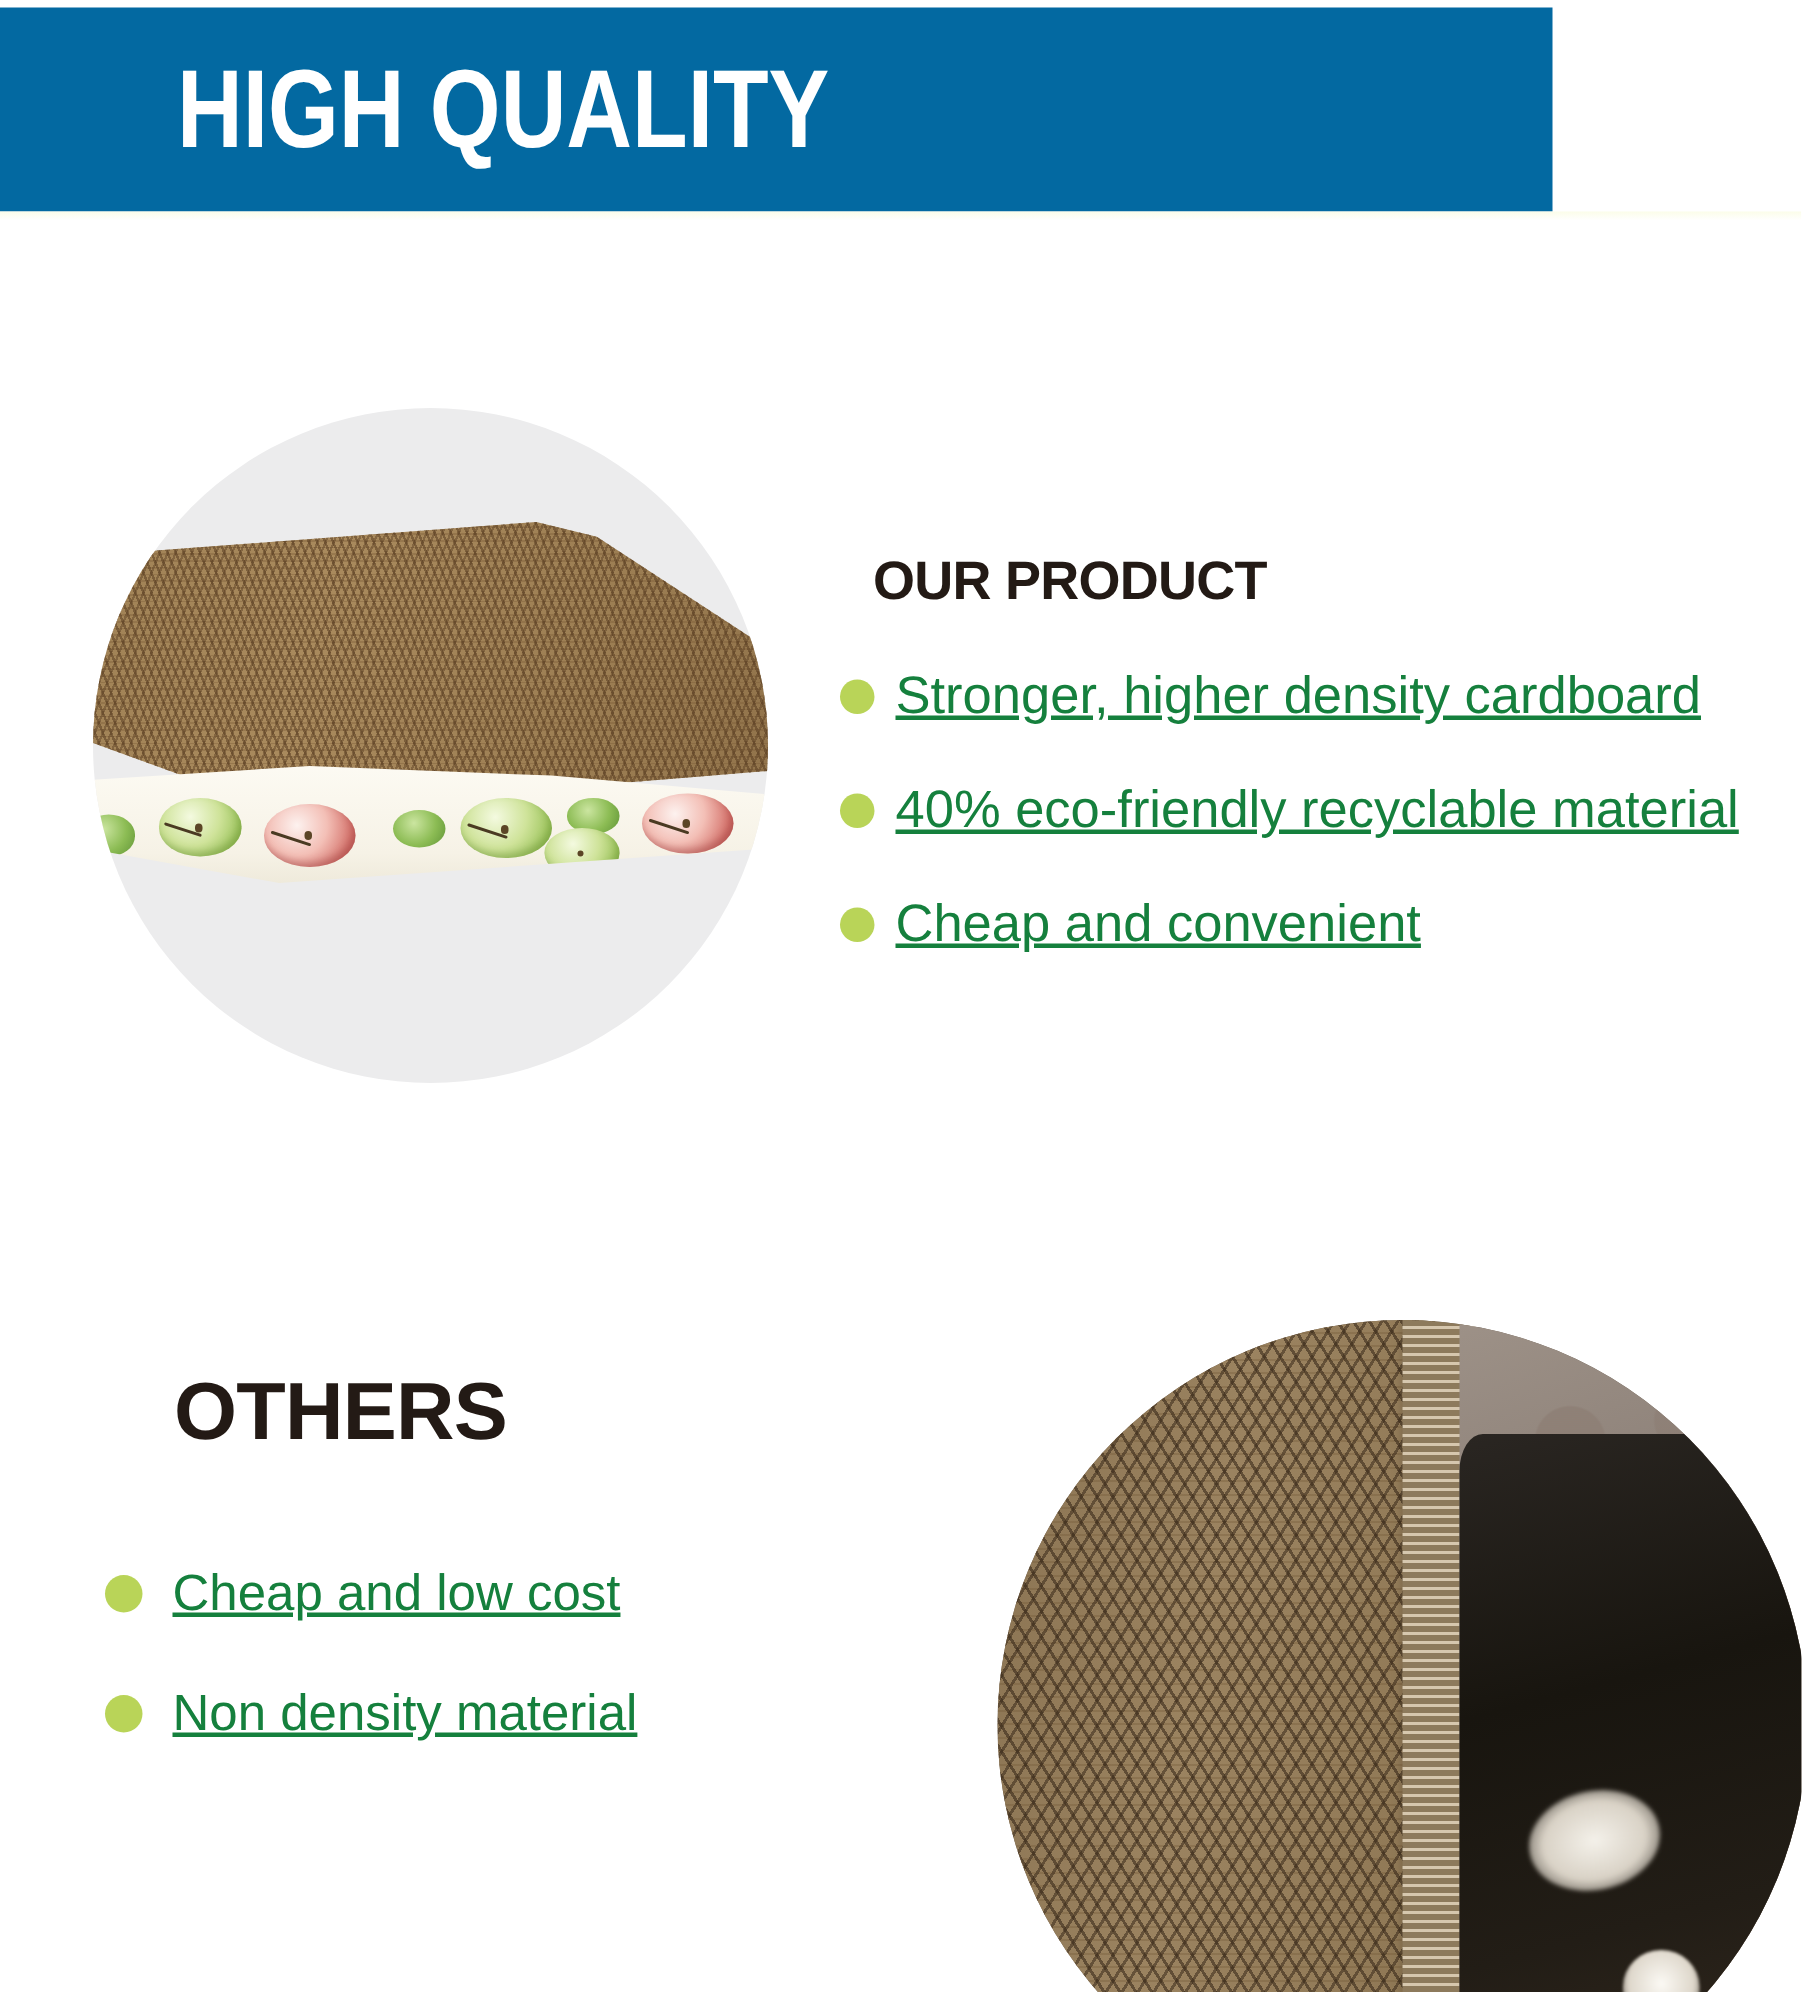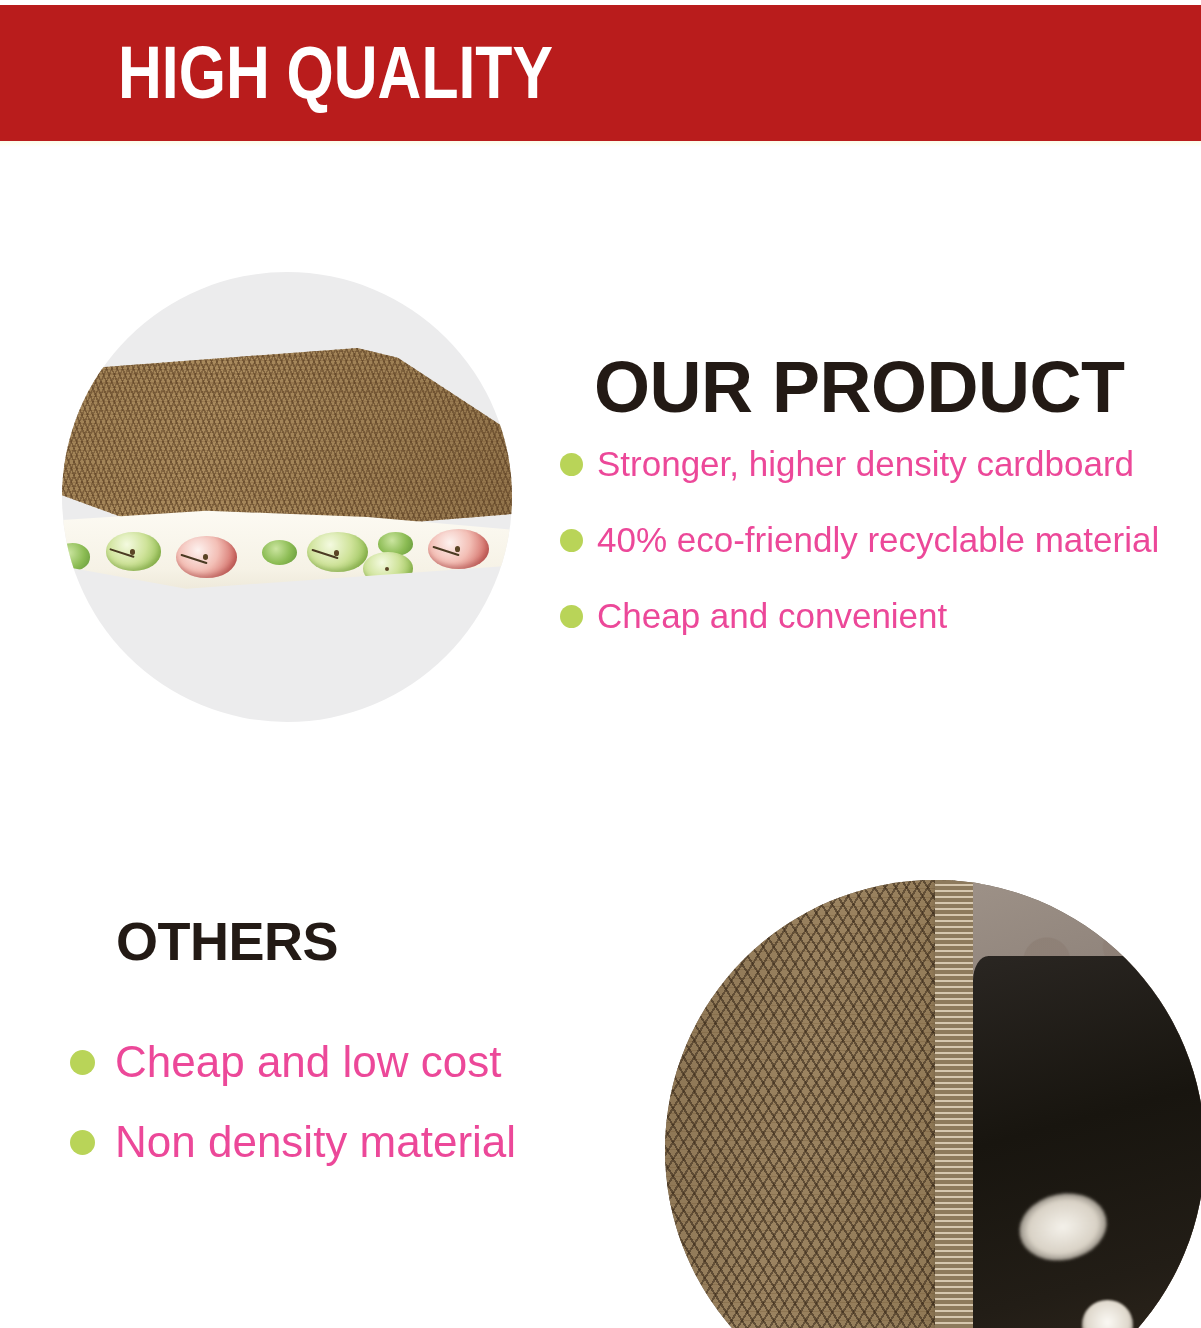--- a/index.html
+++ b/index.html
@@ -17,23 +17,23 @@
     height: 1328px;
     background: #ffffff;
     overflow: hidden;
   }
 
   
   .banner {
     position: absolute;
     left: 0;
     top: 5px;
-    width: 1201px;
+    width: 1035px;
     height: 136px;
-    background: #b91c1c;
+    background: #0369a1;
     text-decoration: underline;
   }
   .banner-title {
     position: absolute;
     left: 118px;
     top: 28px;
     font-size: 74px;
     font-weight: 700;
     color: #ffffff;
     letter-spacing: 0px;
@@ -216,23 +216,23 @@
 
   
   .section-heading {
     position: absolute;
     font-weight: 700;
     color: #231a15;
     letter-spacing: -0.5px;
     white-space: nowrap;
   }
   #product-heading {
-    left: 594px;
+    left: 582px;
     top: 358px;
-    font-size: 72px;
+    font-size: 36px;
     line-height: 58px;
   }
   #others-heading {
     left: 116px;
     top: 912px;
     font-size: 54px;
     line-height: 58px;
   }
 
   .bullet-list {
@@ -262,24 +262,25 @@
     margin-right: 14px;
   }
   #others-list .bullet-dot {
     width: 25px;
     height: 25px;
     margin-right: 20px;
   }
   .bullet-text {
     font-size: 35px;
     line-height: 42px;
-    color: #ec4899;
+    color: #15803d;
     white-space: nowrap;
-  }
-  #others-list .bullet-text { font-size: 44px; }
+    text-decoration: underline;
+  }
+  #others-list .bullet-text { font-size: 34px; }
 </style>
 </head>
 <body>
 
 <div id="page">
 
   <div class="banner">
     <div class="banner-title">HIGH QUALITY</div>
   </div>
   <div class="banner-underglow"></div>

